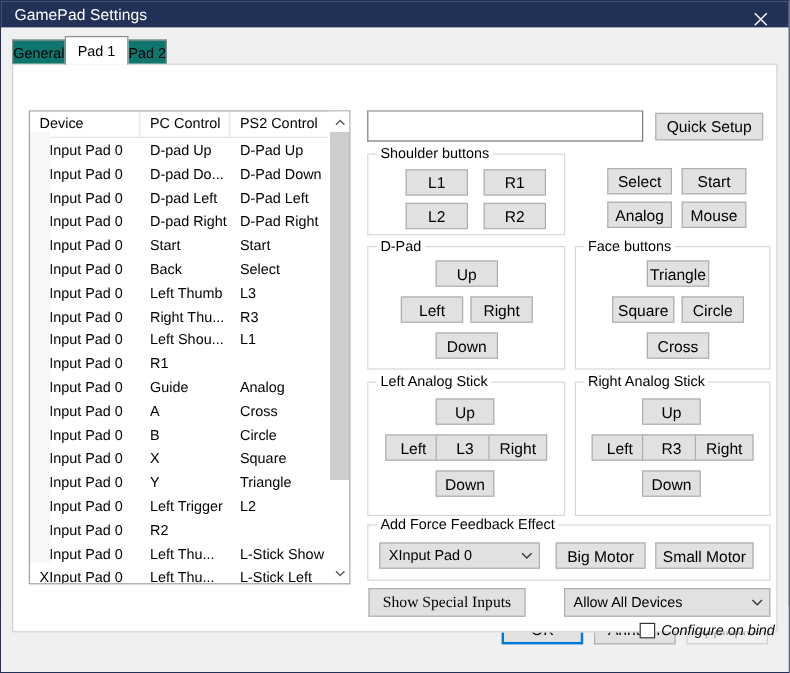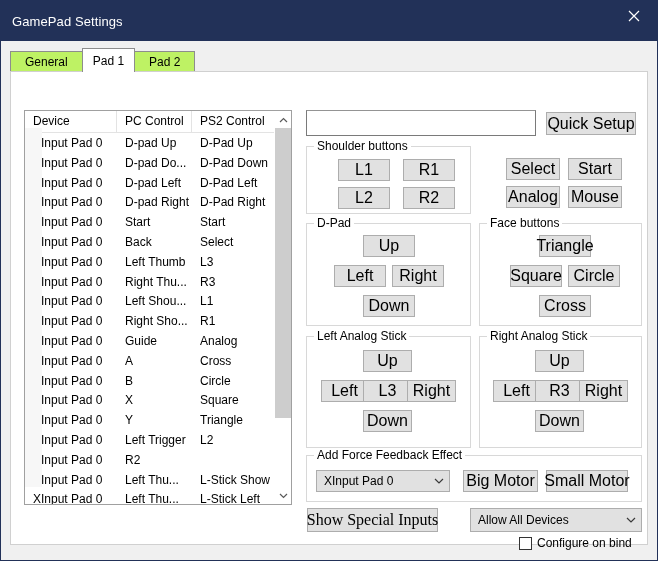--- a/index.html
+++ b/index.html
@@ -20,21 +20,21 @@
     position: absolute;
     left: 0; top: 0;
     width: 658px; height: 561px;
     background: #f0f0f0;
     border: 1px solid #223158;
     display: flex;
     flex-direction: column;
   }
 
   .titlebar {
-    height: 40px;
+    height: 22px;
     background: #223158;
     color: #ffffff;
     display: flex;
     align-items: center;
     flex: 0 0 auto;
     position: relative;
   }
   .titlebar-text {
     margin-left: 11px;
     font-size: 13px;
@@ -60,24 +60,24 @@
   .tabstrip {
     position: absolute;
     left: 9px; top: 8px;
     height: 22px;
     display: flex;
     align-items: flex-end;
     z-index: 4;
   }
   .tab {
     height: 20px;
-    padding: 0 14px;
+    padding: 0 0;
     border: 1px solid #8d8d8d;
     border-bottom: none;
-    background: #bef264;
+    background: #0f766e;
     display: flex;
     align-items: center;
     font-size: 12px;
     margin-right: -1px;
     position: relative;
     color: #000;
   }
   .tab.selected {
     background: #ffffff;
     height: 24px;
@@ -161,21 +161,21 @@
     left: 0; top: 17px; bottom: 17px;
     width: 17px;
     background: #f7f7f7;
   }
 
   
   .btn {
     background: #e1e1e1;
     border: 1px solid #adadad;
     font-family: "Liberation Sans", sans-serif;
-    font-size: 16px;
+    font-size: 13px;
     color: #000;
     display: flex; align-items: center; justify-content: center;
     padding: 0;
     position: absolute;
     white-space: nowrap;
     text-align: right;
   }
   .btn.disabled { color: #a0a0a0; border-color: #cfcfcf; background: #f0f0f0; }
   .btn.default {
     border: 2px solid #0078d7;
@@ -328,21 +328,20 @@
               <div class="td col1">Right Thu...</div>
               <div class="td col2">R3</div>
             </div>
             <div class="lv-row">
               <div class="td col0">XInput Pad 0</div>
               <div class="td col1">Left Shou...</div>
               <div class="td col2">L1</div>
             </div>
             <div class="lv-row">
               <div class="td col0">XInput Pad 0</div>
-              <div class="td col1">Right Sho...</div>
               <div class="td col2">R1</div>
             </div>
             <div class="lv-row">
               <div class="td col0">XInput Pad 0</div>
               <div class="td col1">Guide</div>
               <div class="td col2">Analog</div>
             </div>
             <div class="lv-row">
               <div class="td col0">XInput Pad 0</div>
               <div class="td col1">A</div>
@@ -469,21 +468,21 @@
 
       <div class="combo" style="left:459px; top:436px; width:172px; height:24px;">
         <span class="combo-text">Allow All Devices</span>
         <span class="combo-arrow">
           <svg class="chev" width="10" height="6" viewBox="0 0 10 6" aria-hidden="true">
             <path d="M1 1 L5 5 L9 1" stroke="#3a3a3a" stroke-width="1.2" fill="none"></path>
           </svg>
         </span>
       </div>
 
-      <div class="checkbox-wrap" style="left:508px; top:464px;">
+      <div class="checkbox-wrap" style="left:522px; top:464px;font-style:italic;">
         <span class="cbox"></span>
         <span>Configure on bind</span>
       </div>
 
     </div>
 
     <div class="bottombar">
       <div class="btn default" style="left:417px; top:7px; width:68px; height:25px;">OK</div>
       <div class="btn" style="left:494px; top:7px; width:68px; height:25px;">Annuler</div>
       <div class="btn disabled" style="left:571px; top:7px; width:68px; height:25px;">Appliquer</div>

